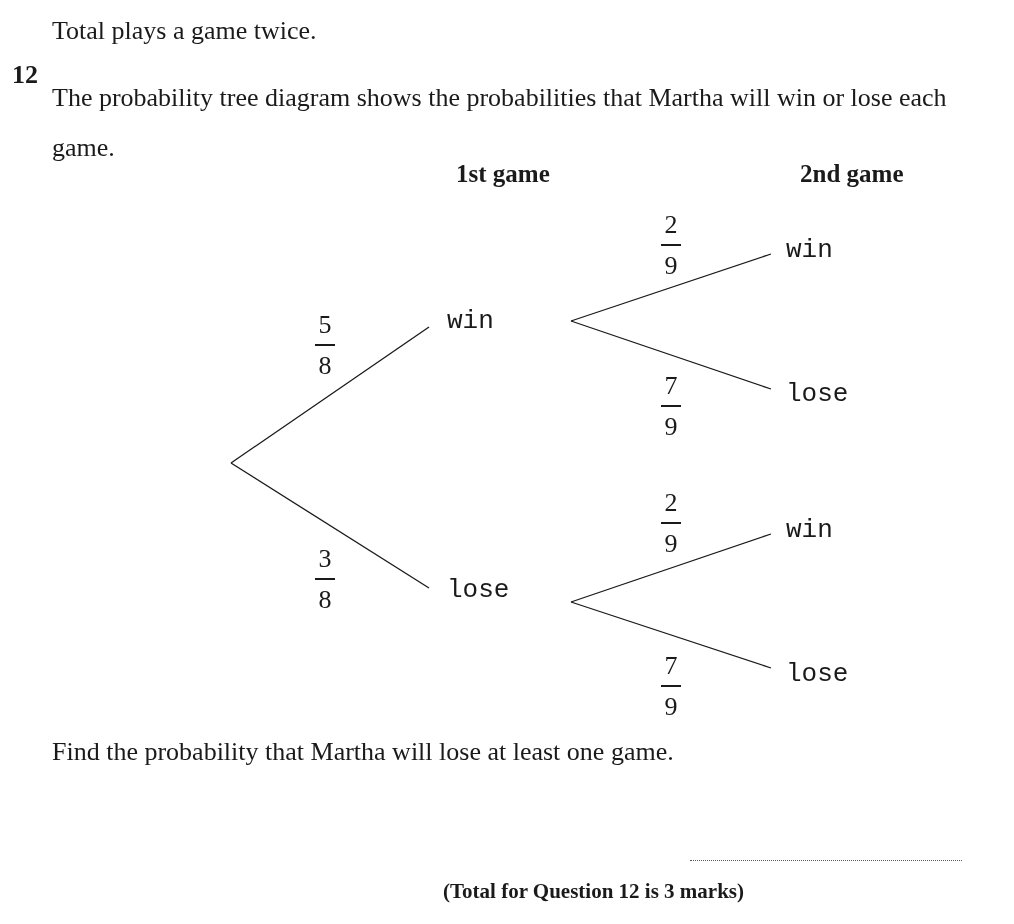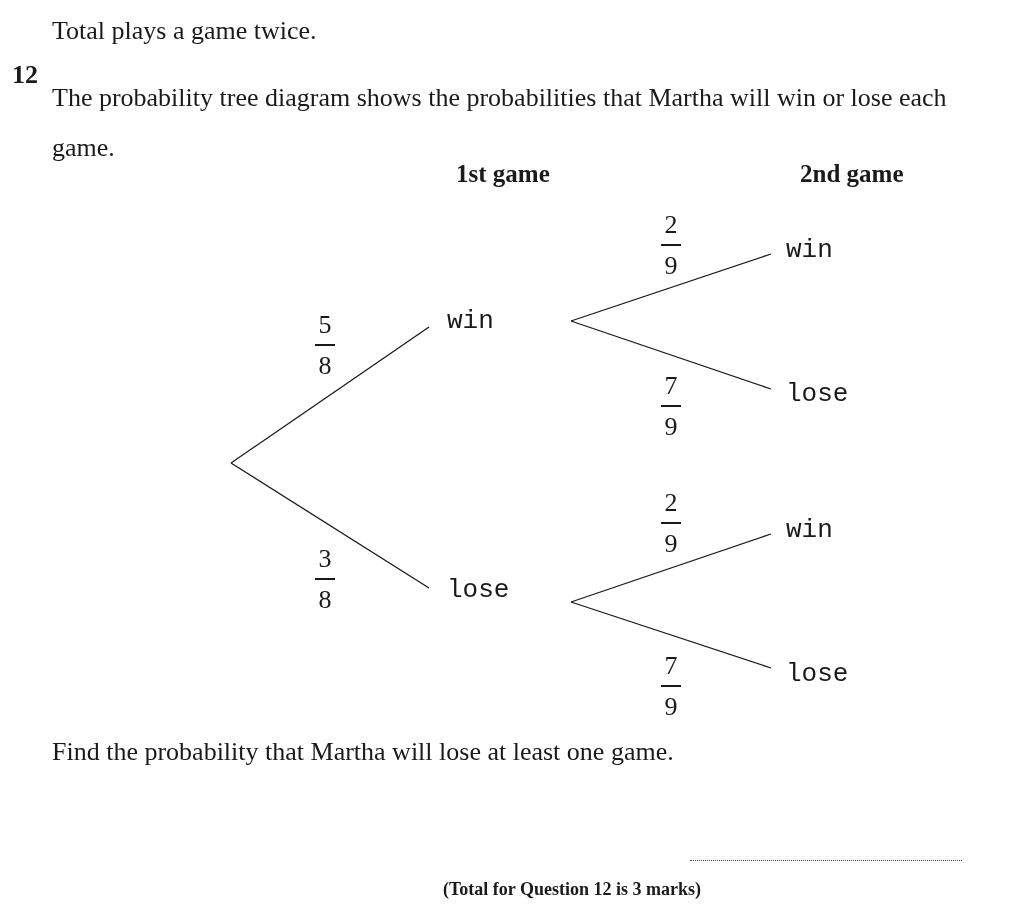--- a/index.html
+++ b/index.html
@@ -10,21 +10,21 @@
   .qtext { left: 52px; top: 16px; font-size: 26px; }
   .para { left: 52px; top: 73px; font-size: 26px; line-height: 50px; white-space: normal; width: 950px; }
   .colhead { font-size: 25px; font-weight: bold; }
   .outcome { font-size: 26px; font-family: Liberation Mono, monospace; }
   .frac { position: absolute; width: 30px; text-align: center; font-size: 26px; line-height: 26px; }
   .frac .num, .frac .den { display: block; }
   .frac .bar { display: block; height: 1.5px; background: #1a1a1a; width: 20px; margin: 6px auto 7px auto; }
   svg.tree { position: absolute; left: 0; top: 0; }
   .find { left: 52px; top: 737px; font-size: 26px; }
   .answer-line { position: absolute; left: 690px; top: 860px; width: 272px; border-bottom: 1.5px dotted #555; height: 0; }
-  .total { left: 443px; top: 879px; font-size: 18px; font-weight: bold; }
+  .total { left: 443px; top: 879px; font-size: 21px; font-weight: bold; }
 </style>
 </head>
 <body>
 
 <div class="abs qnum">12</div>
 <div class="abs qtext">Total plays a game twice.</div>
 <div class="abs para">The probability tree diagram shows the probabilities that Martha will win or lose each game.</div>
 
 <div>
   <svg class="tree" width="1014" height="924">

